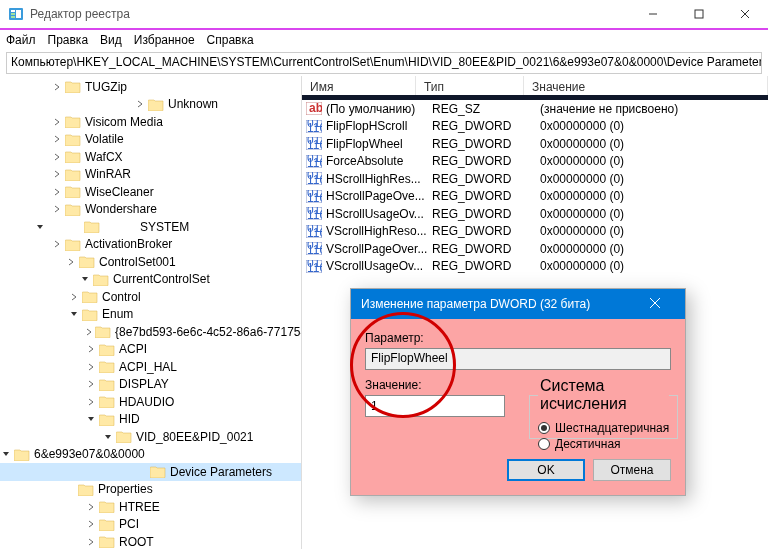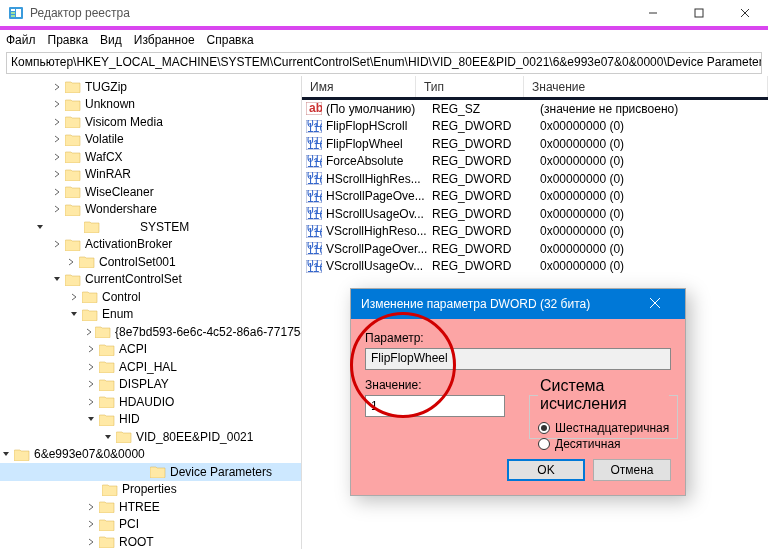--- a/index.html
+++ b/index.html
@@ -1,39 +1,39 @@
 <!DOCTYPE html>
 <html><head>
 <meta charset="utf-8">
 <style>
 * { box-sizing: border-box; margin: 0; padding: 0; font-family: "Segoe UI", Tahoma, sans-serif; font-size: 12px; }
 body { background: #fff; width: 768px; height: 551px; overflow: hidden; position: relative; }
 
-.titlebar { height: 30px; display: flex; align-items: center; padding-left: 8px; background: #fff; border-bottom: 4px solid #d946ef; }
+.titlebar { height: 30px; display: flex; align-items: center; padding-left: 8px; background: #fff; border-bottom: 2px solid #d946ef; }
 .titlebar .app-icon { width: 16px; height: 16px; margin-right: 6px; }
 .titlebar .title { flex: 1; color: #555; }
 .win-controls { display: flex; height: 100%; }
 .win-controls div { width: 46px; display: flex; align-items: center; justify-content: center; color: #666; }
 
 .menubar { height: 20px; display: flex; align-items: center; padding: 0 6px; gap: 12px; }
 .menubar span { color: #000; }
 
 .addressbar { height: 22px; border: 1px solid #ccc; margin: 2px 6px; padding: 2px 4px; white-space: nowrap; overflow: hidden; }
 
 .main { display: flex; height: 473px; }
 .tree { width: 302px; border-right: 1px solid #ddd; overflow: hidden; padding-top: 2px; }
 .tree-row { height: 17.5px; display: flex; align-items: center; white-space: nowrap; }
 .twisty { width: 12px; display: inline-flex; justify-content: center; color: #555; margin-right: 2px; }
 .folder-icon { width: 16px; height: 13px; margin-right: 4px; flex-shrink: 0; }
 .tree-row span.label { }
 .tree-row.selected { background: #cde8ff; }
 .tree-row.selected span.label { }
 
 .list { flex: 1; position: relative; }
-.list-header { display: flex; height: 24px; border-bottom: 3px solid #0f172a; }
+.list-header { display: flex; height: 24px; border-bottom: 5px solid #0f172a; }
 .list-header div { padding: 4px 8px; border-right: 1px solid #e5e5e5; color: #333; }
 .col-name { width: 114px; }
 .col-type { width: 108px; }
 .col-value { flex: 1; }
 .list-body { }
 .list-row { display: flex; height: 17.5px; align-items: center; padding-left: 4px; }
 .val-icon { width: 16px; height: 13px; margin-right: 4px; flex-shrink: 0; }
 .list-row .c1 { width: 106px; white-space: nowrap; overflow: hidden; text-overflow: ellipsis; }
 .list-row .c2 { width: 108px; }
 .list-row .c3 { flex: 1; }
@@ -107,21 +107,21 @@
         <span class="twisty">
           <svg width="8" height="8">
             <path d="M2 1 L6 4 L2 7" fill="none" stroke="#666"></path>
           </svg>
         </span>
         <svg class="folder-icon" viewBox="0 0 16 13">
           <path d="M1 2h5l1 1h8v9a1 1 0 0 1-1 1H1a1 1 0 0 1-1-1V3a1 1 0 0 1 1-1z" fill="#ffe9a6" stroke="#d9b34a" stroke-width="0.5"></path>
         </svg>
         <span class="label">TUGZip</span>
       </div>
-      <div class="tree-row" style="padding-left: 51px;">
+      <div class="tree-row" style="padding-left: 51px; justify-content: center;">
         <span class="twisty">
           <svg width="8" height="8">
             <path d="M2 1 L6 4 L2 7" fill="none" stroke="#666"></path>
           </svg>
         </span>
         <svg class="folder-icon" viewBox="0 0 16 13">
           <path d="M1 2h5l1 1h8v9a1 1 0 0 1-1 1H1a1 1 0 0 1-1-1V3a1 1 0 0 1 1-1z" fill="#ffe9a6" stroke="#d9b34a" stroke-width="0.5"></path>
         </svg>
         <span class="label">Unknown</span>
       </div>
@@ -217,21 +217,21 @@
         <span class="twisty">
           <svg width="8" height="8">
             <path d="M2 1 L6 4 L2 7" fill="none" stroke="#666"></path>
           </svg>
         </span>
         <svg class="folder-icon" viewBox="0 0 16 13">
           <path d="M1 2h5l1 1h8v9a1 1 0 0 1-1 1H1a1 1 0 0 1-1-1V3a1 1 0 0 1 1-1z" fill="#ffe9a6" stroke="#d9b34a" stroke-width="0.5"></path>
         </svg>
         <span class="label">ControlSet001</span>
       </div>
-      <div class="tree-row" style="padding-left: 51px;">
+      <div class="tree-row" style="padding-left: 79px;">
         <span class="twisty">
           <svg width="8" height="8">
             <path d="M1 2 L7 2 L4 6 z" fill="#333"></path>
           </svg>
         </span>
         <svg class="folder-icon" viewBox="0 0 16 13">
           <path d="M1 2h5l1 1h8v9a1 1 0 0 1-1 1H1a1 1 0 0 1-1-1V3a1 1 0 0 1 1-1z" fill="#ffe9a6" stroke="#d9b34a" stroke-width="0.5"></path>
         </svg>
         <span class="label">CurrentControlSet</span>
       </div>
@@ -345,21 +345,21 @@
         </svg>
         <span class="label">6&amp;e993e07&amp;0&amp;0000</span>
       </div>
       <div class="tree-row selected" style="padding-left: 136px;">
         <span class="twisty"></span>
         <svg class="folder-icon" viewBox="0 0 16 13">
           <path d="M1 2h5l1 1h8v9a1 1 0 0 1-1 1H1a1 1 0 0 1-1-1V3a1 1 0 0 1 1-1z" fill="#ffe9a6" stroke="#d9b34a" stroke-width="0.5"></path>
         </svg>
         <span class="label">Device Parameters</span>
       </div>
-      <div class="tree-row" style="padding-left: 88px;">
+      <div class="tree-row" style="padding-left: 64px;">
         <span class="twisty"></span>
         <svg class="folder-icon" viewBox="0 0 16 13">
           <path d="M1 2h5l1 1h8v9a1 1 0 0 1-1 1H1a1 1 0 0 1-1-1V3a1 1 0 0 1 1-1z" fill="#ffe9a6" stroke="#d9b34a" stroke-width="0.5"></path>
         </svg>
         <span class="label">Properties</span>
       </div>
       <div class="tree-row" style="padding-left: 85px;">
         <span class="twisty">
           <svg width="8" height="8">
             <path d="M2 1 L6 4 L2 7" fill="none" stroke="#666"></path>

